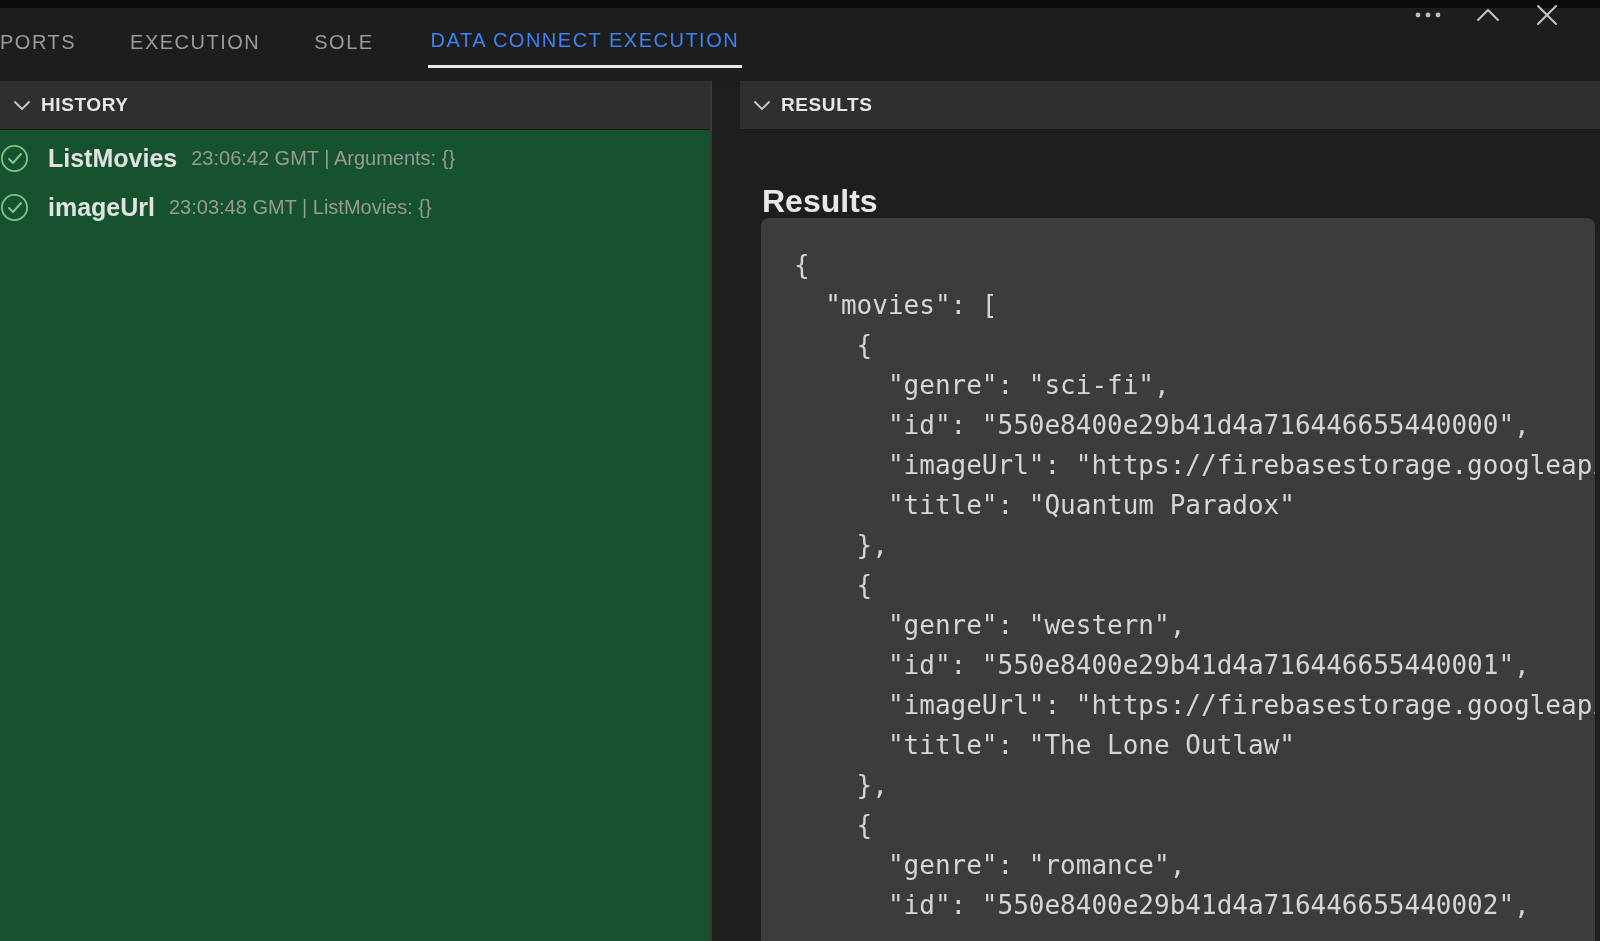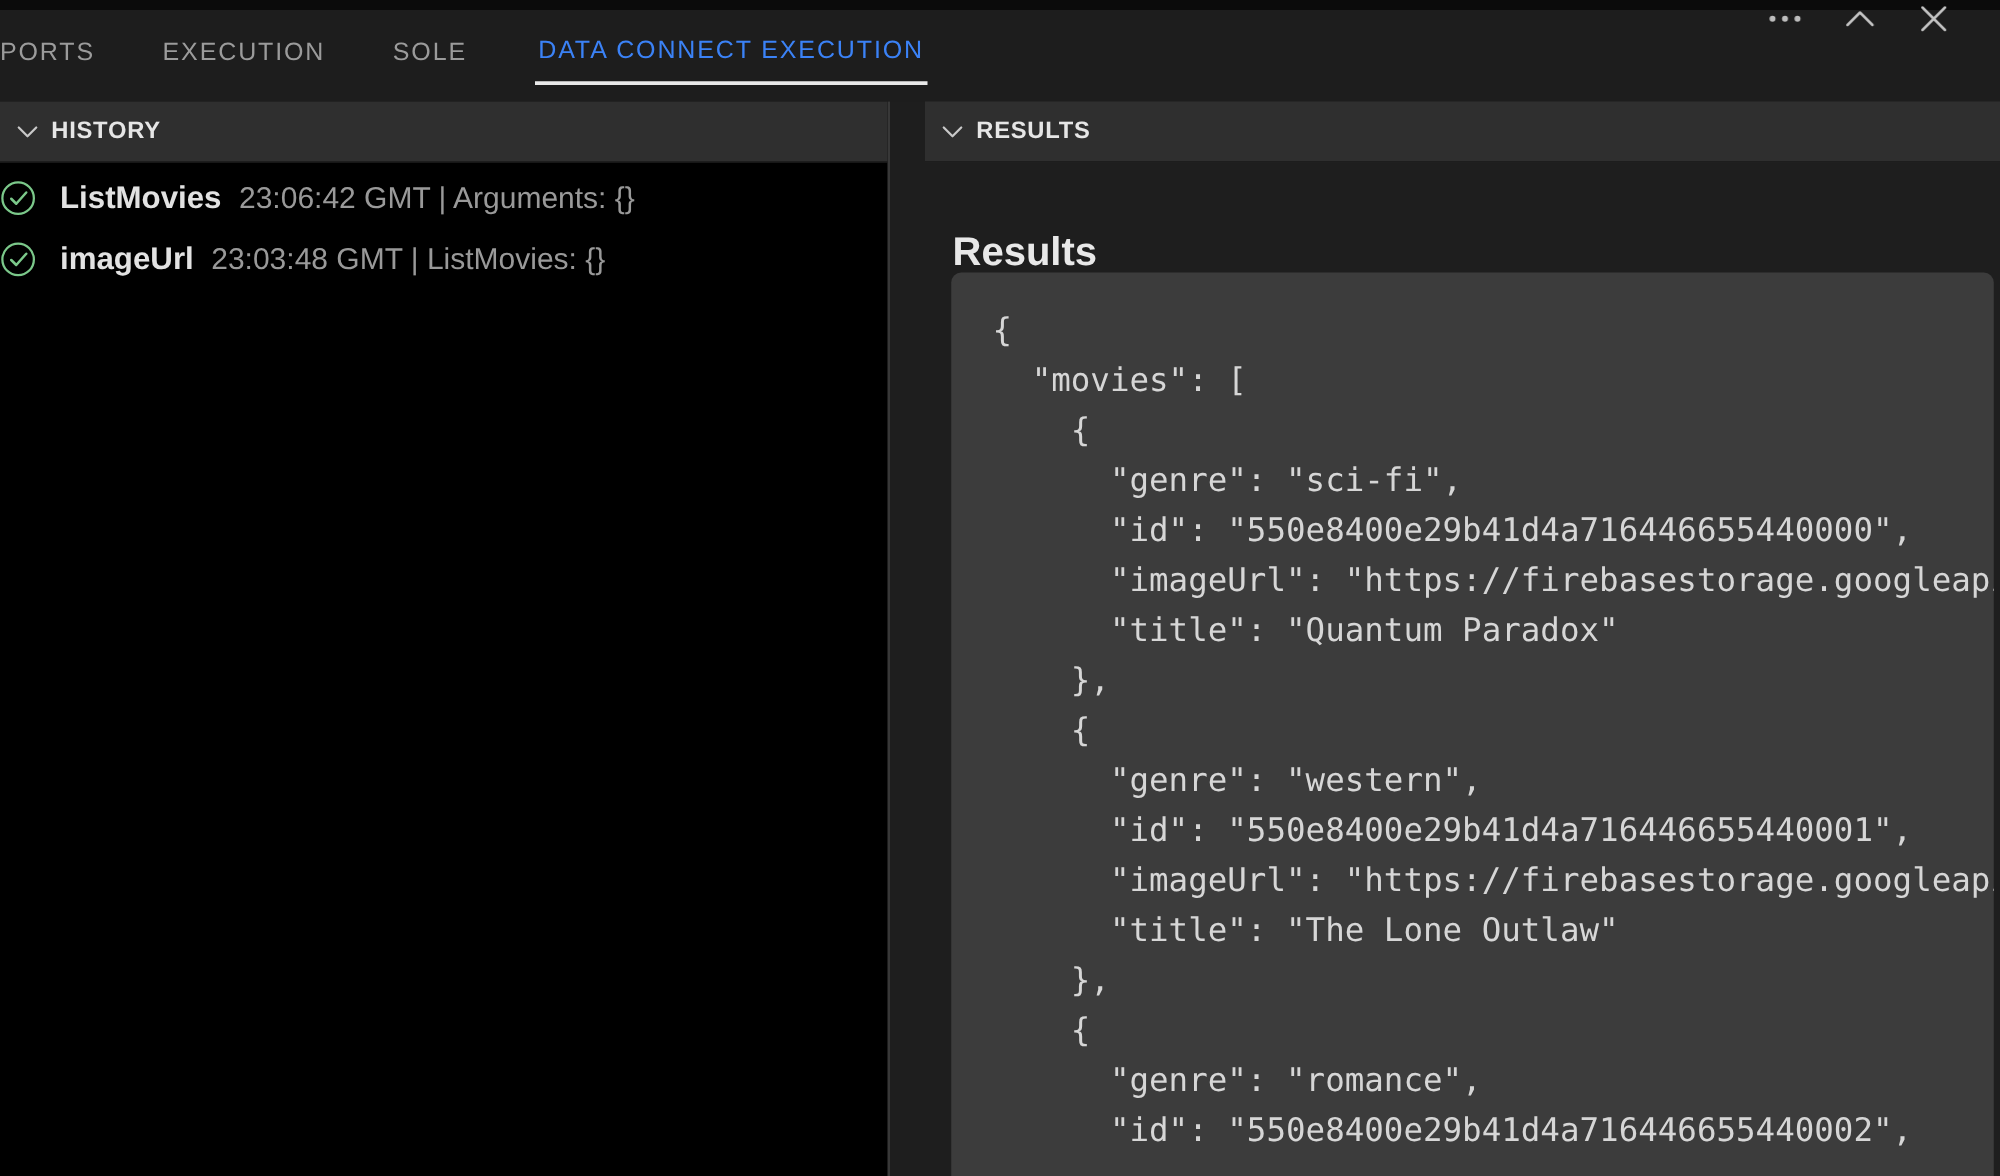--- a/index.html
+++ b/index.html
@@ -17,34 +17,34 @@
   .tab.first { margin-left:0; }
   .tab + .tab { margin-left:54px; }
   .tab.active { color:#3b82f6; border-bottom:3px solid #e9e9e9; padding-left:3px; padding-right:3px; }
   .bar-actions { position:absolute; top:27px; right:0; height:30px; }
   .icon-btn { position:absolute; top:0; width:30px; height:30px; display:flex;
               align-items:center; justify-content:center; cursor:pointer; }
   .icon-btn svg { display:block; }
 
   
   .main { display:flex; height:860px; }
-  .panel-left { width:712px; border-right:2px solid #383838; background:#000000; }
+  .panel-left { width:712px; border-right:2px solid #383838; background:#14532d; }
   .panel-right { flex:1; background:#1e1e1e; position:relative; overflow:hidden;padding-left:28px; }
 
   .panel-header { height:49px; background:#2f2f2f; border-bottom:1px solid #191919;
                   display:flex; align-items:center; padding-left:13px; }
   .panel-header .chev { margin-right:10px; display:flex; align-items:center; }
   .panel-header .ph-label { font-size:19px; font-weight:bold; letter-spacing:0.6px; color:#e6e6e6; }
 
   
   .history-list { padding-top:4px; }
   .history-row { height:49px; display:flex; align-items:center; cursor:pointer; }
   .history-row .status { margin-right:19px; display:flex; align-items:center; }
   .history-row .op-name { font-size:25px; font-weight:600; color:#e2e2e2; }
-  .history-row .op-meta { font-size:24px; color:#999999; margin-left:14px; }
+  .history-row .op-meta { font-size:20px; color:#999999; margin-left:14px; }
 
   
   .results-title { position:absolute; left:50px; top:102px; font-size:32px; font-weight:600; color:#e8e8e8; }
   .code-card { position:absolute; left:49px; top:137px; right:5px; bottom:-12px;
                background:#3c3c3c; border-radius:8px; overflow:hidden; }
   .code-card pre { margin:0; padding:27px 0 20px 33px;
                    font-family:"DejaVu Sans Mono", monospace;
                    font-size:26px; line-height:40px; color:#d6d6d6; white-space:pre; }
 </style>
 </head>

